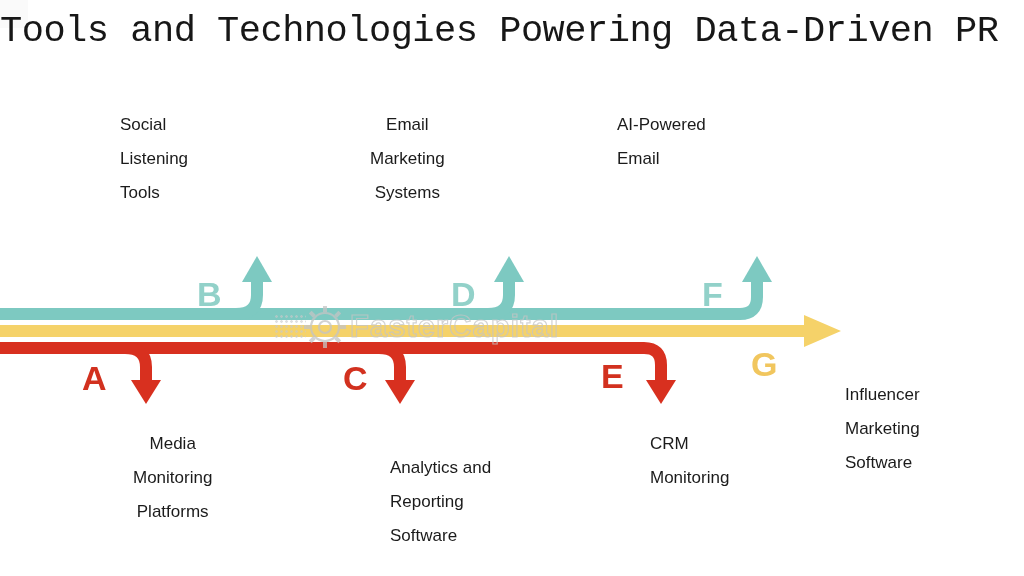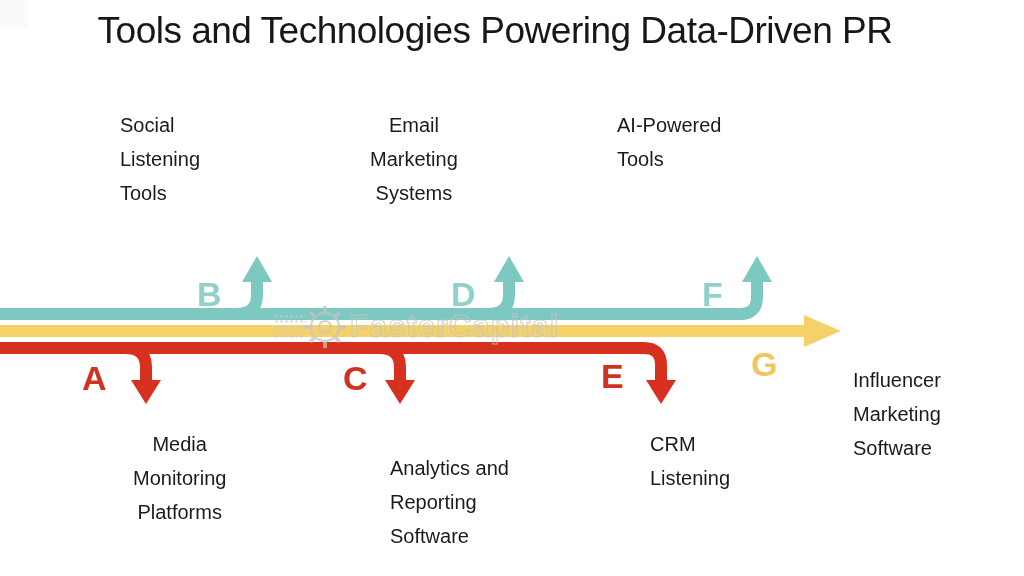--- a/index.html
+++ b/index.html
@@ -3,39 +3,39 @@
 <meta charset="utf-8">
 <style>
   html,body{margin:0;padding:0;background:#ffffff;}
   #canvas{
     position:relative;width:1024px;height:576px;overflow:hidden;
     background:#ffffff;font-family:"Liberation Sans",sans-serif;
   }
   #corner-shade{position:absolute;left:0;top:0;width:28px;height:28px;background:#fafafa;}
   #title{
     position:absolute;left:0;top:10px;width:990px;text-align:center;
-    font-size:37px;letter-spacing:-0.5px;color:#171717;white-space:nowrap;
+    font-size:37px;letter-spacing:-0.5px;color:#171717;white-space:nowrap;font-family:Liberation Mono, monospace;
   }
   .lbl{
-    position:absolute;font-size:20px;line-height:34px;color:#1b1b1b;
+    position:absolute;font-size:17px;line-height:34px;color:#1b1b1b;
     white-space:pre-line;
   }
   .letter{
     position:absolute;font-size:34px;font-weight:bold;line-height:1;
   }
   .letter-teal{color:#92d1c9;}
   .letter-red{color:#d2311f;}
   .letter-yellow{color:#f1c65e;}
   #lbl-social{left:120px;top:108px;}
   #lbl-email{left:370px;top:108px;text-align:center;}
   #lbl-ai{left:617px;top:108px;}
   #lbl-media{left:133px;top:427px;text-align:center;}
   #lbl-analytics{left:390px;top:451px;}
   #lbl-crm{left:650px;top:427px;}
-  #lbl-influencer{left:845px;top:363px;margin-left:8px;}
+  #lbl-influencer{left:845px;top:378px;}
   #letter-A{left:82px;top:361px;}
   #letter-B{left:197px;top:277px;}
   #letter-C{left:343px;top:361px;}
   #letter-D{left:451px;top:277px;}
   #letter-E{left:601px;top:359px;}
   #letter-F{left:702px;top:277px;}
   #letter-G{left:751px;top:347px;}
   #arrows{position:absolute;left:0;top:0;}
   #watermark{
     position:absolute;left:274px;top:301px;height:52px;
@@ -63,30 +63,30 @@
 
   <div id="title">Tools and Technologies Powering Data-Driven PR</div>
 
   <div class="lbl" id="lbl-social">Social
 Listening
 Tools</div>
   <div class="lbl" id="lbl-email">Email
 Marketing
 Systems</div>
   <div class="lbl" id="lbl-ai">AI-Powered
-Tools</div>
+Email</div>
 
   <div class="lbl" id="lbl-media">Media
 Monitoring
 Platforms</div>
   <div class="lbl" id="lbl-analytics">Analytics and
 Reporting
 Software</div>
   <div class="lbl" id="lbl-crm">CRM
-Listening</div>
+Monitoring</div>
   <div class="lbl" id="lbl-influencer">Influencer
 Marketing
 Software</div>
 
   <svg id="arrows" width="1024" height="576" viewBox="0 0 1024 576">
 
     <g fill="none" stroke-width="12">
       <path d="M 0 314 L 740 314 Q 757 314 757 297 L 757 281" stroke="#7dc9c1"></path>
       <path d="M 236 314 Q 257 314 257 295 L 257 281" stroke="#7dc9c1"></path>
       <path d="M 488 314 Q 509 314 509 295 L 509 281" stroke="#7dc9c1"></path>

